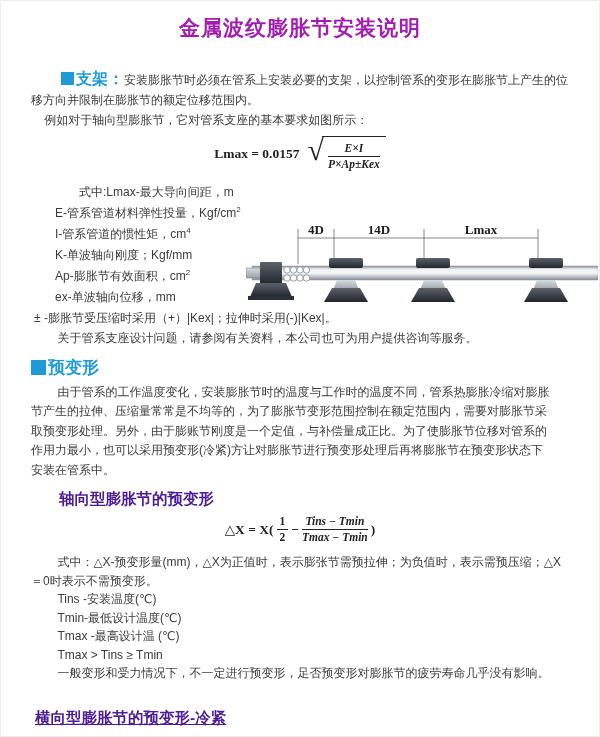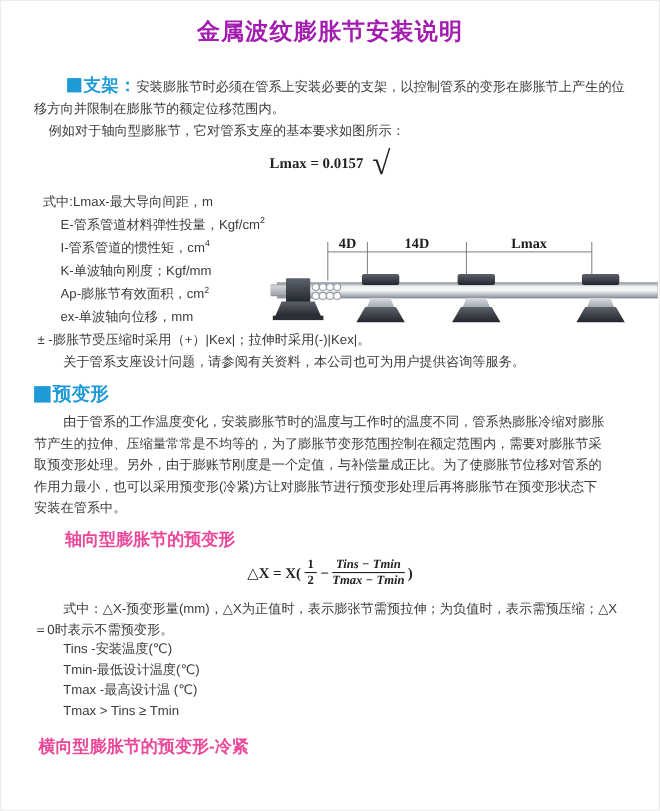--- a/index.html
+++ b/index.html
@@ -29,45 +29,45 @@
     margin-right:2px; vertical-align:-1px;
   }
   .sq.big { width:15px; height:15px; vertical-align:-2px; }
 
   
   .sec-head { margin:10px 0 4px 0; line-height:20px; }
   .sec-head-text { color:#1e9bd7; font-size:17px; font-weight:bold;text-align:right; }
 
   
   .sub-head {
-    color:#ec4899; font-size:15.5px; font-weight:bold;
+    color:#4c1d95; font-size:15.5px; font-weight:bold;
     margin:9px 0 5px 0; padding-left:28px; line-height:19px;
   }
-  .sub-head.flush { padding-left:4px; margin-top:15px; }
+  .sub-head.flush { padding-left:4px; margin-top:25px;text-decoration:underline; }
 
   
   .formula {
     display:flex; justify-content:center; align-items:center; gap:3px;
     font-family:"Liberation Serif","DejaVu Serif",serif;
     font-weight:bold; font-size:13.5px; color:#222; margin:6px 0 8px 0;
   }
   .frac { display:inline-flex; flex-direction:column; text-align:center;
           font-size:11.5px; line-height:1.3; font-style:italic; }
   .frac.upright { font-style:normal; }
   .frac .num { border-bottom:1px solid #222; padding:0 3px 0 3px; }
   .frac .den { padding-top:0px; }
   .sqrt { display:inline-flex; align-items:flex-start; margin-left:5px; }
   .sqrt-sym { font-size:30px; line-height:28px; font-weight:normal; }
   .sqrt-body { border-top:1.4px solid #222; margin-left:-2px; padding:3px 6px 0 6px; }
 
   
   .support-mid { position:relative; }
   .defs { line-height:18px; }
   .defs > div { padding-left:24px; }
-  .defs > div.lead { padding-left:8px; }
+  .defs > div.lead { padding-left:8px;margin-left:40px; }
   .defs > div.pm { padding-left:3px; }
   sup { font-size:8px; }
 
   .note { margin:2px 0 0 0; line-height:19px; text-indent:2.2em; }
 
   .body-para { margin:2px 16px 0 0; line-height:19.5px; text-indent:2.2em; }
 
   .line-list p { margin:0; line-height:18.5px; text-indent:2.2em; }
 
   
@@ -83,20 +83,26 @@
 <div class="content">
 
   <p class="para first-para"><span class="inline-head"><span class="sq"></span><span>支架：</span></span><span>安装膨胀节时必须在管系上安装必要的支架，以控制管系的变形在膨胀节上产生的位移方向并限制在膨胀节的额定位移范围内。</span></p>
 
   <p class="para tight">例如对于轴向型膨胀节，它对管系支座的基本要求如图所示：</p>
 
   <div class="formula">
     <span>Lmax = 0.0157</span>
     <span class="sqrt">
       <span class="sqrt-sym">√</span>
+      <span class="sqrt-body">
+        <span class="frac">
+          <span class="num">E×I</span>
+          <span class="den">P×Ap±Kex</span>
+        </span>
+      </span>
     </span>
   </div>
 
   <div class="support-mid">
     <div class="defs">
       <div class="lead"><span>式中:Lmax-最大导向间距，m</span><sup></sup></div>
       <div><span>E-管系管道材料弹性投量，Kgf/cm</span><sup>2</sup></div>
       <div><span>I-管系管道的惯性矩，cm</span><sup>4</sup></div>
       <div><span>K-单波轴向刚度；Kgf/mm</span><sup></sup></div>
       <div><span>Ap-膨胀节有效面积，cm</span><sup>2</sup></div>
@@ -194,17 +200,18 @@
     </span>
     <span>)</span>
   </div>
 
   <div class="line-list">
     <p>式中：△X-预变形量(mm)，△X为正值时，表示膨张节需预拉伸；为负值时，表示需预压缩；△X＝0时表示不需预变形。</p>
     <p>Tins -安装温度(℃)</p>
     <p>Tmin-最低设计温度(℃)</p>
     <p>Tmax -最高设计温 (℃)</p>
     <p>Tmax &gt; Tins ≥ Tmin</p>
+    <p>一般变形和受力情况下，不一定进行预变形，足否预变形对膨胀节的疲劳寿命几乎没有影响。</p>
   </div>
 
   <div class="sub-head flush">横向型膨胀节的预变形-冷紧</div>
 
 </div>
 
 </body></html>

